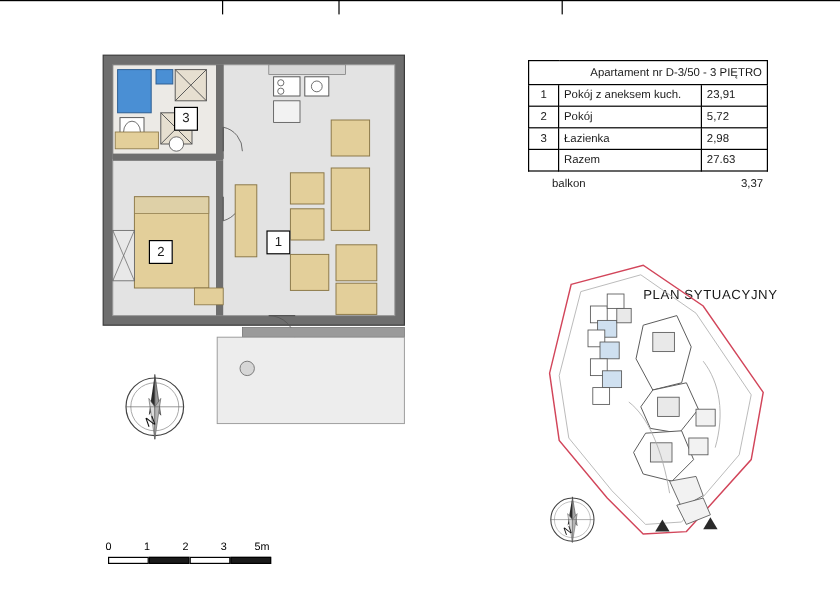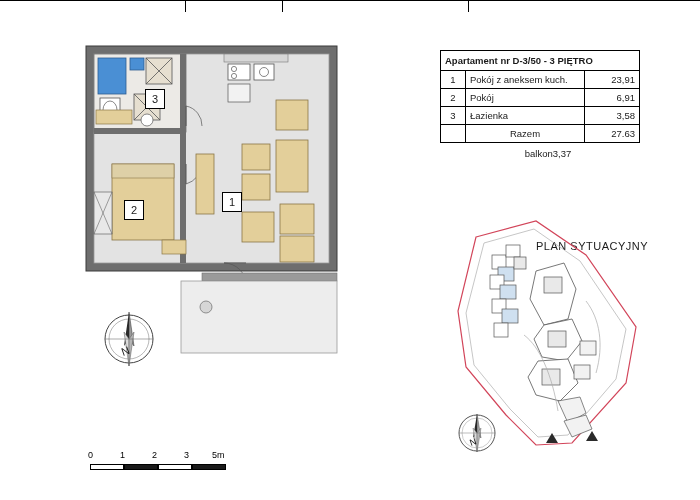--- a/index.html
+++ b/index.html
@@ -36,24 +36,24 @@
   
   #scalebar{position:absolute;left:88px;top:450px;width:160px;height:30px;}
   .sb-label{position:absolute;top:0;font-size:9px;color:#000;}
   .sb-seg{position:absolute;top:14px;height:6px;border:1px solid #000;box-sizing:border-box;}
 
   
   #table{position:absolute;left:440px;top:50px;width:200px;}
   table{border-collapse:collapse;width:200px;font-size:9.5px;}
   table td{border:1px solid #000;padding:2px 4px;height:13px;}
   td.num{width:16px;text-align:center;}
-  td.val{width:46px;text-align:right;}
+  td.val{width:46px;}
   td.ttl{text-align:left;}
-  .tbl-head td{font-weight:bold;text-align:left;font-size:9.5px;padding:3px 4px;}
-  .balkon{margin-top:3px;width:200px;display:flex;justify-content:center;font-size:9.5px;padding:2px 4px 0 20px;box-sizing:border-box;}
+  .tbl-head td{font-weight:normal;text-align:right;font-size:9.5px;padding:3px 4px;}
+  .balkon{margin-top:3px;width:200px;display:flex;justify-content:space-between;font-size:9.5px;padding:2px 4px 0 20px;box-sizing:border-box;}
 
   
   #siteplan{position:absolute;left:440px;top:215px;width:220px;height:250px;}
   #site-title{position:absolute;left:536px;top:240px;font-size:11px;letter-spacing:0.5px;}
   #site-compass{position:absolute;left:452px;top:408px;width:50px;height:50px;}
 </style>
 </head>
 <body>
 
 <div class="page">
@@ -179,30 +179,30 @@
         <td colspan="3">Apartament nr D-3/50 - 3 PIĘTRO</td>
       </tr>
       <tr>
         <td class="num">1</td>
         <td>Pokój z aneksem kuch.</td>
         <td class="val">23,91</td>
       </tr>
       <tr>
         <td class="num">2</td>
         <td>Pokój</td>
-        <td class="val">6,91</td>
+        <td class="val">5,72</td>
       </tr>
       <tr>
         <td class="num">3</td>
         <td>Łazienka</td>
-        <td class="val">3,58</td>
+        <td class="val">2,98</td>
       </tr>
       <tr>
         <td class="num"></td>
-        <td class="ttl" style="text-align:center;">Razem</td>
+        <td class="ttl" style="">Razem</td>
         <td class="val">27.63</td>
       </tr>
     </tbody>
       </table>
     <div class="balkon">
       <span>balkon</span>
       <span>3,37</span>
     </div>
   </div>
 

